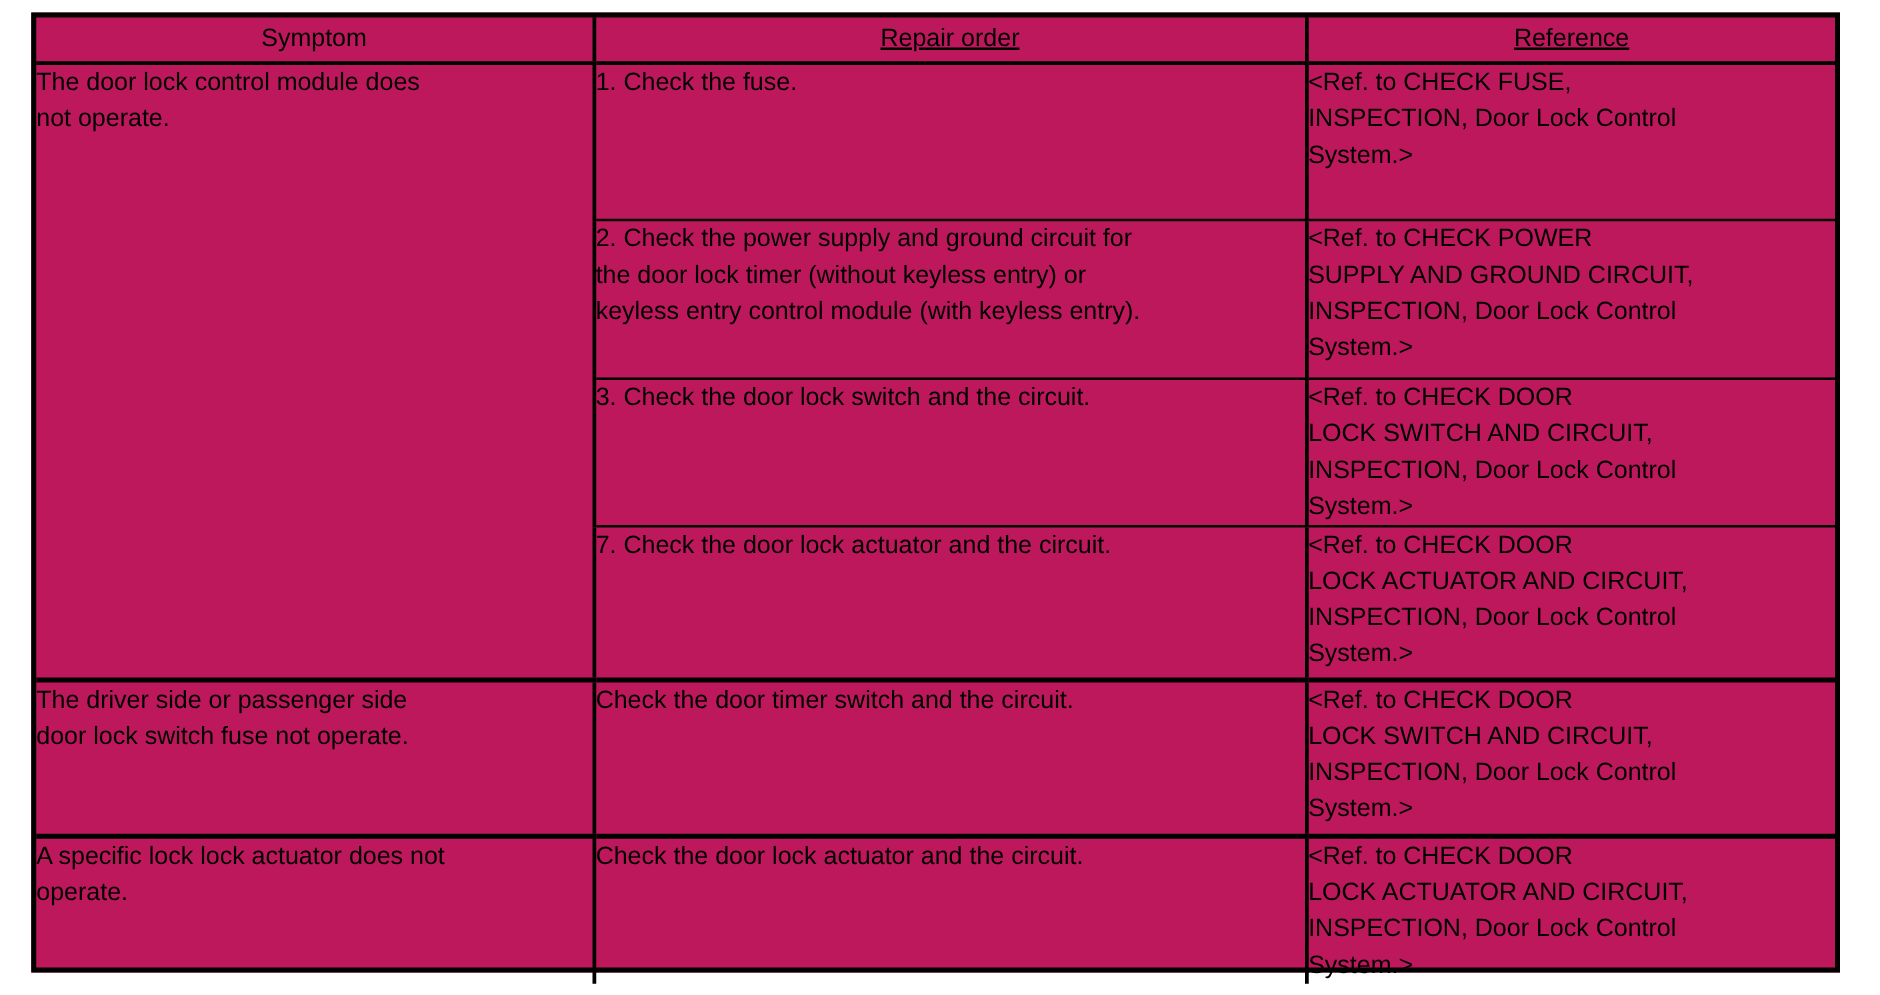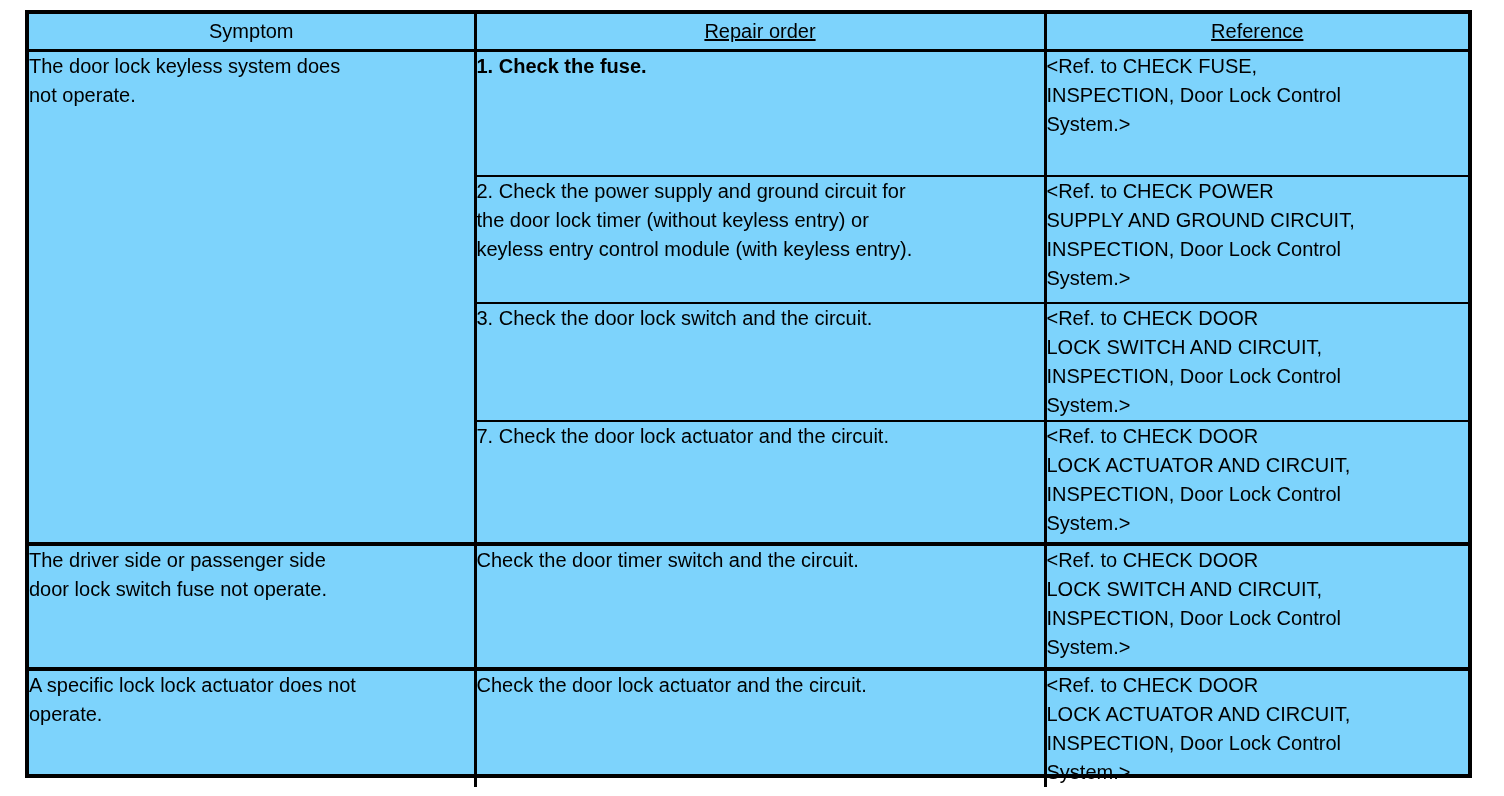--- a/index.html
+++ b/index.html
@@ -24,21 +24,21 @@
 
   
   .dtc-table {
     position: absolute;
     left: 25px;
     top: 10px;
     width: 1447px;
     height: 768px;
     border: 4px solid #000000;
     box-sizing: border-box;
-    background: #7dd3fc;
+    background: #be185d;
   }
 
   .tbl {
     width: 100%;
     height: 100%;
     border-collapse: collapse;
     table-layout: fixed;
   }
 
   .tbl td, .tbl th {
@@ -107,23 +107,23 @@
       <thead>
         <tr>
           <th class="hdr-cell">Symptom</th>
           <th class="hdr-cell div-left">Repair order</th>
           <th class="hdr-cell div-left">Reference</th>
         </tr>
       </thead>
       <tbody>
 
         <tr>
-          <td class="cell symptom-cell nowrap-lines" rowspan="4" style="height:477px;border-bottom:4px solid #000;">The door lock keyless system does
+          <td class="cell symptom-cell nowrap-lines" rowspan="4" style="height:477px;border-bottom:4px solid #000;">The door lock control module does
 not operate.</td>
-          <td class="cell repair-cell v-div rule-thin" style="height:125px;font-weight:bold;">1. Check the fuse.</td>
+          <td class="cell repair-cell v-div rule-thin" style="height:125px;">1. Check the fuse.</td>
           <td class="cell ref-cell v-div rule-thin">&lt;Ref. to CHECK FUSE,
 INSPECTION, Door Lock Control
 System.&gt;</td>
         </tr>
         <tr>
           <td class="cell repair-cell v-div rule-thin" style="height:127px;margin-top:24px;">2. Check the power supply and ground circuit for
 the door lock timer (without keyless entry) or
 keyless entry control module (with keyless entry).</td>
           <td class="cell ref-cell v-div rule-thin">&lt;Ref. to CHECK POWER
 SUPPLY AND GROUND CIRCUIT,

